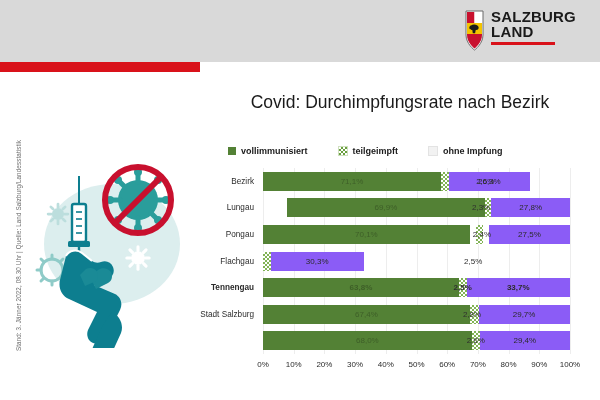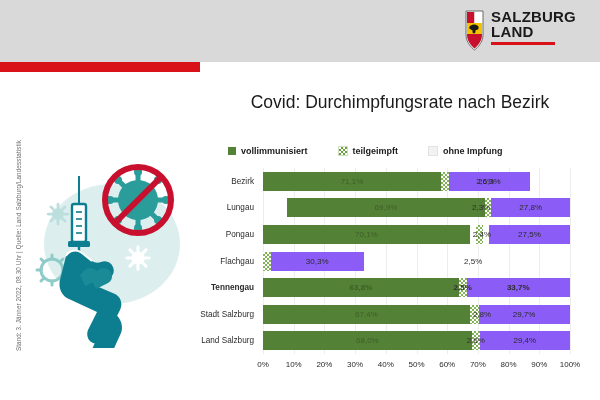--- a/index.html
+++ b/index.html
@@ -308,24 +308,23 @@
       </div>
       <div class="row" style="top: 136.643px;">
         <div class="cat-label">Stadt Salzburg</div>
         <div class="seg seg-full" style="width: 206.918px;">
           <span>67,4%</span>
         </div>
         <div class="seg seg-part" style="width: 8.596px;"></div>
         <div class="seg seg-none" style="width: 91.179px;">
           <span>29,7%</span>
         </div>
-        <div class="partlabel" style="left: 199px; width: 40px; top: 0px;">2,8%</div>
+        <div class="partlabel" style="left: 189px; width: 40px; top: 0px;">2,8%</div>
       </div>
       <div class="row" style="top: 163.214px;">
-        <div class="cat-label">Land Salzburg</div>
         <div class="seg seg-full" style="width: 208.76px;">
           <span>68,0%</span>
         </div>
         <div class="seg seg-part" style="width: 7.982px;"></div>
         <div class="seg seg-none" style="width: 90.258px;">
           <span>29,4%</span>
         </div>
         <div class="partlabel" style="left: 192.751px; width: 40px; top: 0px;">2,6%</div>
       </div>
     </div>

